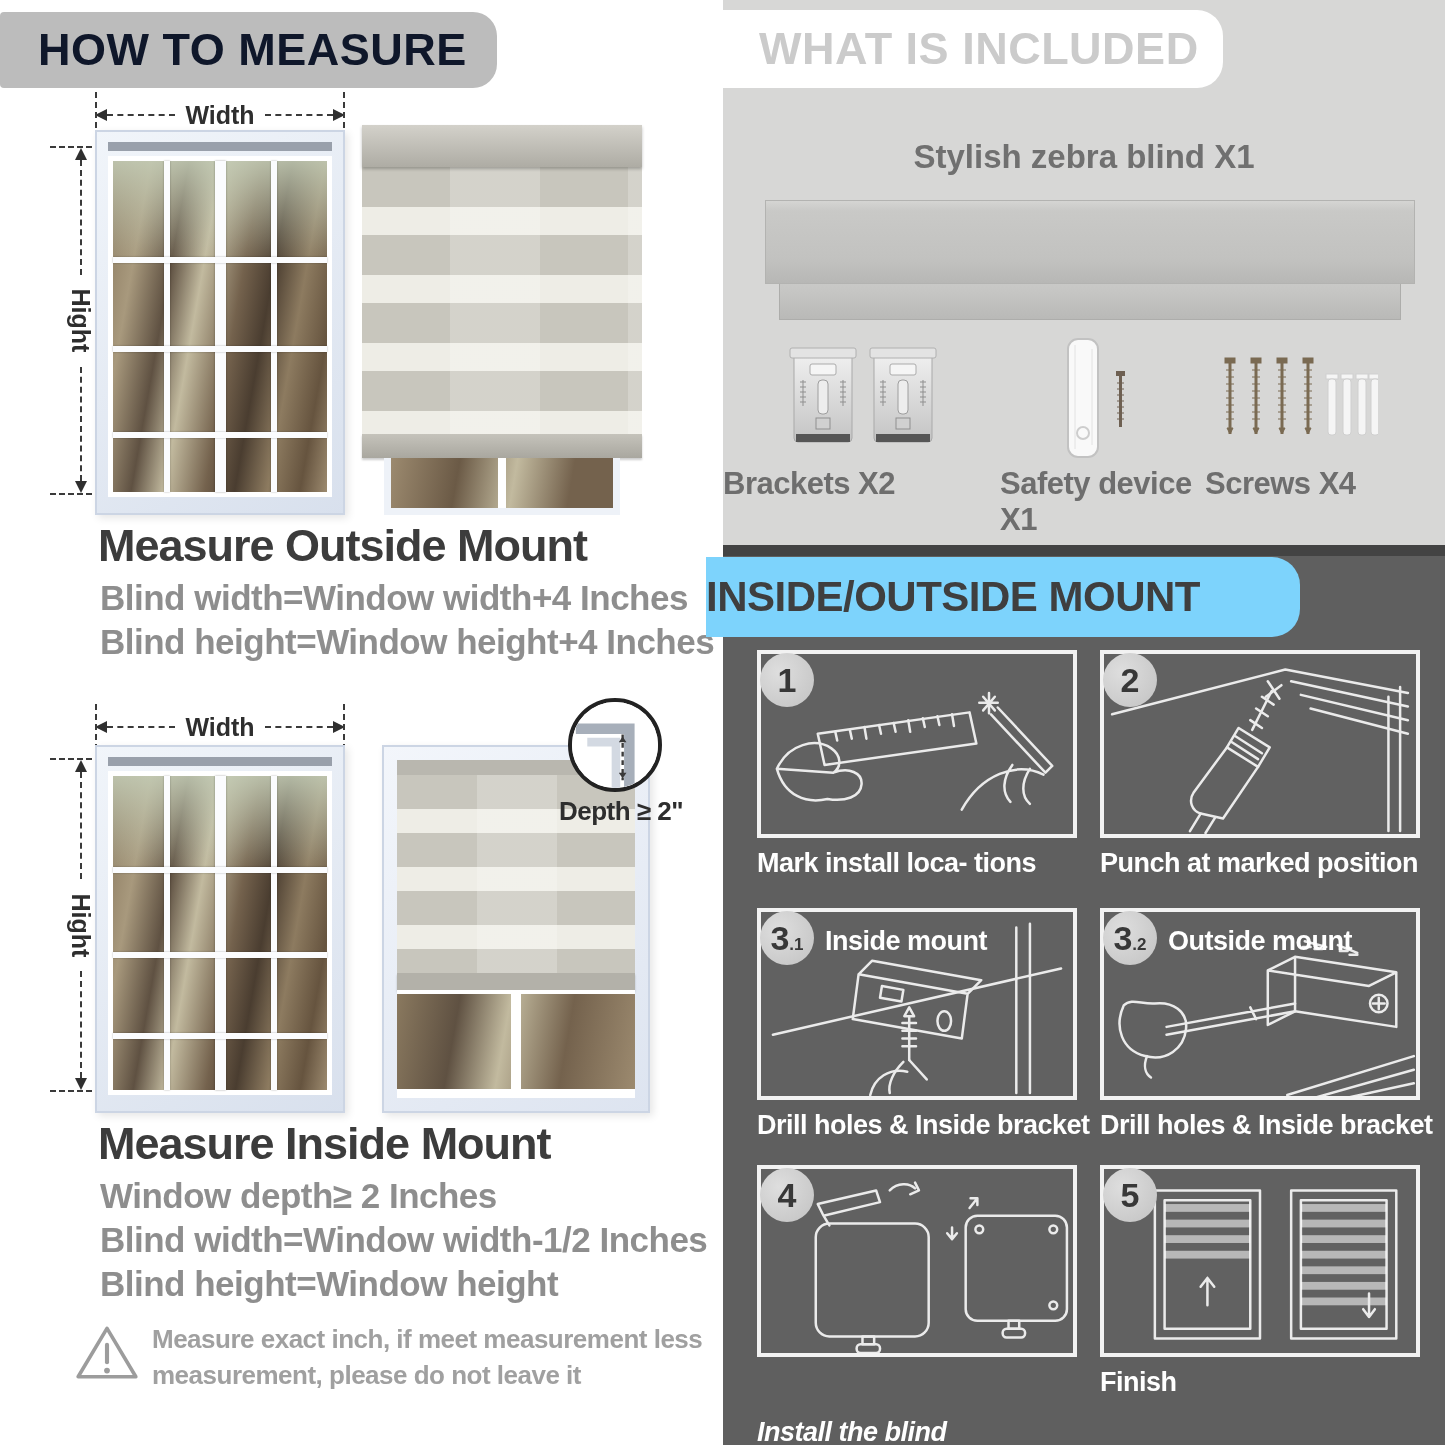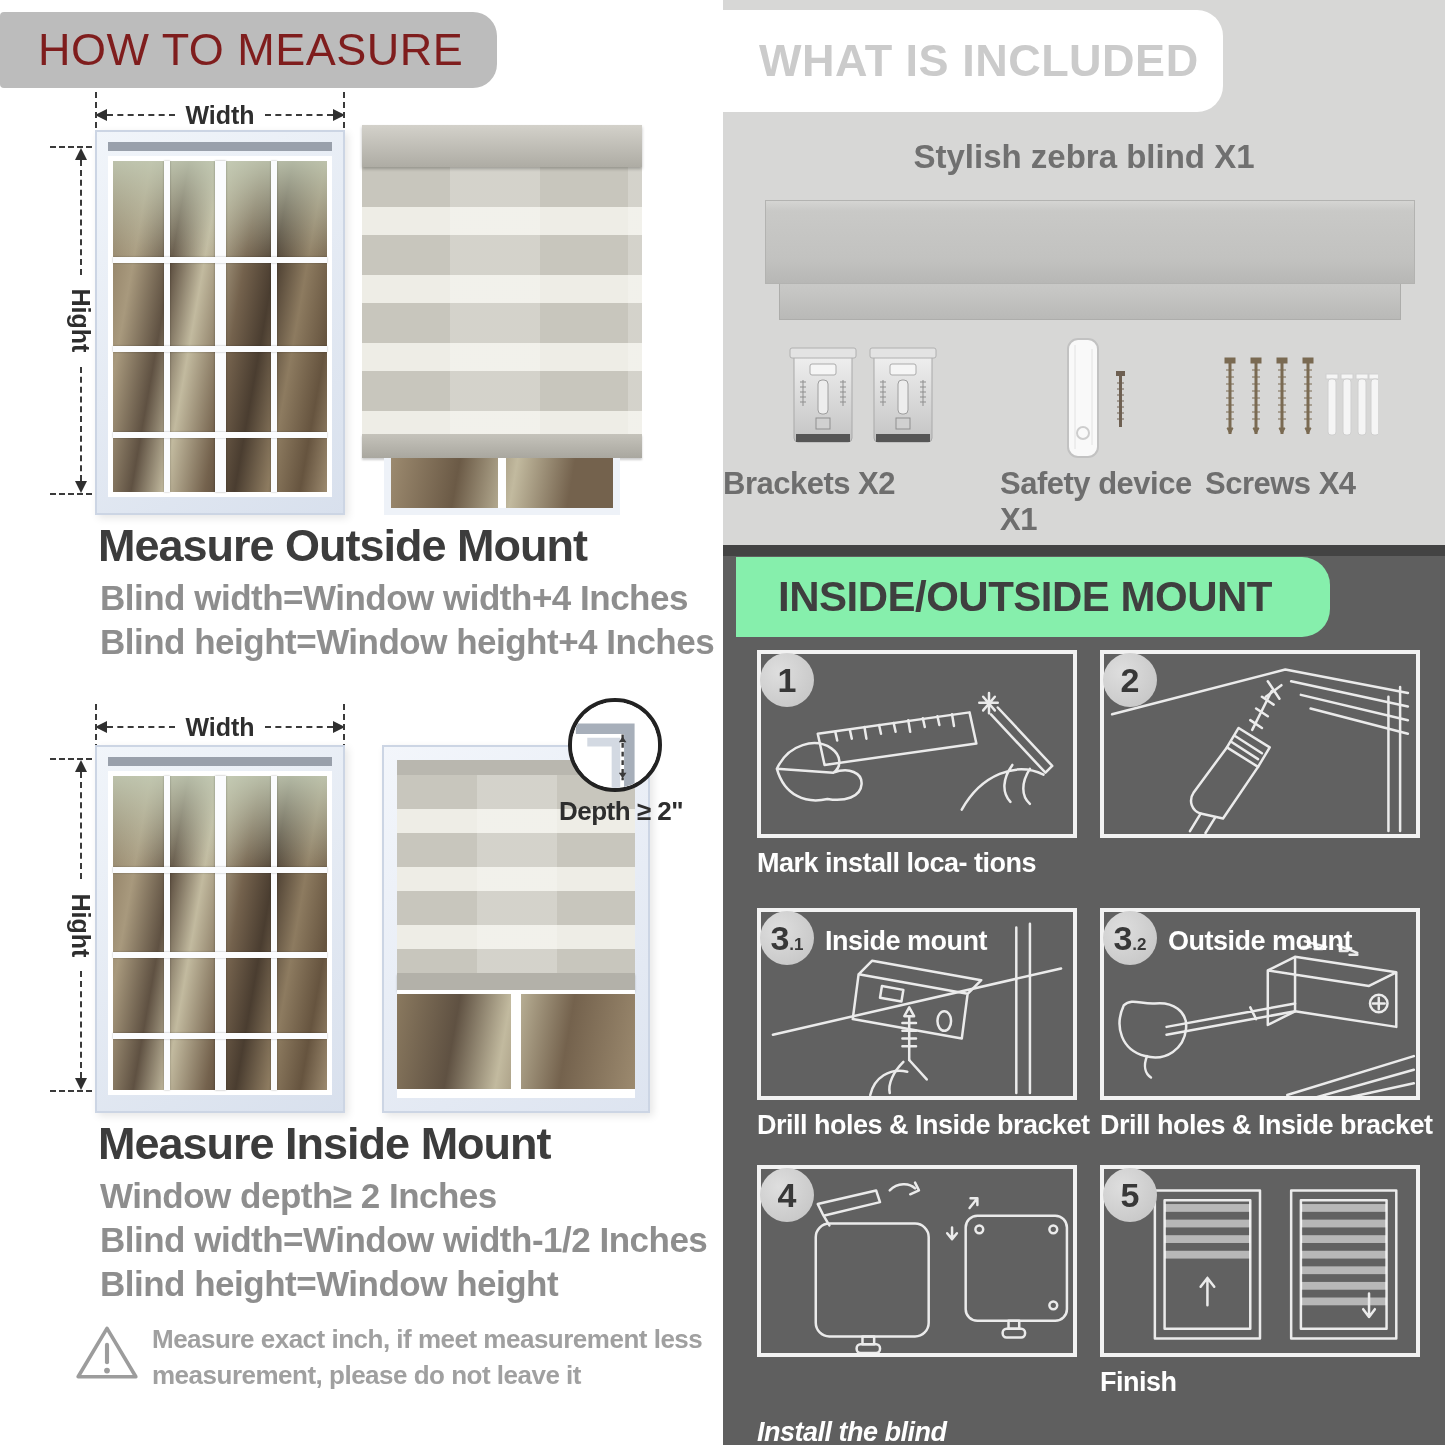--- a/index.html
+++ b/index.html
@@ -2,21 +2,21 @@
 <html><head>
 <meta charset="utf-8">
 <style>
   html,body{margin:0;padding:0;background:#fff;font-family:"Liberation Sans",sans-serif;}
   .canvas{position:relative;width:1445px;height:1445px;background:#ffffff;overflow:hidden;}
   .abs{position:absolute;}
 
   
   .banner{position:absolute;left:0;top:12px;width:497px;height:76px;background:#bcbcbc;
     border-radius:4px 24px 24px 4px;display:flex;align-items:center;padding-left:38px;box-sizing:border-box;}
-  .banner span{color:#7f1d1d;font-size:45px;font-weight:normal;letter-spacing:0.5px;}
+  .banner span{color:#0f172a;font-size:45px;font-weight:bold;letter-spacing:0.5px;}
 
   .sec-heading{position:absolute;left:98px;margin:0;font-size:45px;font-weight:bold;color:#3c3c3c;letter-spacing:-1px;}
   .body-line{position:absolute;left:100px;margin:0;font-size:35px;font-weight:bold;color:#8e8e8e;letter-spacing:-0.5px;white-space:nowrap;}
 
   
   .window{background:linear-gradient(145deg,#f1f5fa,#d8e0ed);box-shadow:inset 0 0 0 2px #ccd5e4,3px 3px 8px rgba(0,0,0,.10);
     padding:12px 13px 18px;box-sizing:border-box;}
   .window .lintel{height:9px;background:#99a0ab;margin-bottom:5px;}
   .glass{position:relative;height:calc(100% - 14px);border:5px solid #fff;box-sizing:border-box;
     background:linear-gradient(180deg,rgba(197,206,184,.85) 0%,rgba(197,206,184,0) 32%),
@@ -72,34 +72,34 @@
   .vlbl{height:92px;display:flex;align-items:center;justify-content:center;}
   .vlbl span{transform:rotate(90deg);font-size:25px;font-weight:bold;color:#2e2e2e;white-space:nowrap;}
   .hb{position:absolute;height:0;border-top:2px dashed #3a3a3a;width:42px;left:-20px;}
   .hb.top{top:-2px;} .hb.bot{bottom:-2px;}
 
   .warn-text{position:absolute;left:152px;top:1322px;font-size:26px;font-weight:bold;color:#a0a0a0;line-height:1.38;letter-spacing:-0.5px;}
   .warn-text span{display:block;}
 
   
   .rt-panel{position:absolute;left:723px;top:0;width:722px;height:545px;background:#d7d7d6;}
-  .rt-header{position:absolute;left:723px;top:10px;width:500px;height:102px;background:#fff;border-radius:0 26px 26px 0;
+  .rt-header{position:absolute;left:723px;top:10px;width:500px;height:78px;background:#fff;border-radius:0 26px 26px 0;
     display:flex;align-items:center;padding-left:36px;box-sizing:border-box;}
   .rt-header span{color:#cbcbcb;font-size:45px;font-weight:bold;letter-spacing:0.5px;}
   .stylish{position:absolute;left:723px;top:138px;width:722px;text-align:center;font-size:33px;font-weight:bold;color:#707070;}
   .cas-a{position:absolute;left:765px;top:200px;width:650px;height:84px;border:1px solid #b3b3b1;box-sizing:border-box;
     background:linear-gradient(180deg,#d5d5d3 0%,#c9c9c7 12%,#c2c2c0 70%,#b7b7b5 100%);}
   .cas-b{position:absolute;left:779px;top:284px;width:622px;height:36px;border:1px solid #adadab;border-top:none;box-sizing:border-box;
     background:linear-gradient(180deg,#c9c9c7,#b9b9b7);}
   .part-label{position:absolute;top:466px;font-size:31px;font-weight:bold;color:#6e6e6e;text-align:left;letter-spacing:-0.5px;}
 
   .rb-panel{position:absolute;left:723px;top:545px;width:722px;height:900px;background:#5f5f5f;}
   .rb-strip{position:absolute;left:723px;top:545px;width:722px;height:11px;background:#434343;}
-  .rb-header{position:absolute;left:736px;top:557px;width:594px;height:80px;background:#86efac;border-radius:0 28px 28px 0;
-    display:flex;align-items:center;padding-left:42px;box-sizing:border-box;z-index:2;}
+  .rb-header{position:absolute;left:706px;top:557px;width:594px;height:80px;background:#7dd3fc;border-radius:0 28px 28px 0;
+    display:flex;align-items:center;box-sizing:border-box;z-index:2;}
   .rb-header span{color:#3f3f3f;font-size:42px;font-weight:bold;letter-spacing:-0.5px;}
 
   .panel{position:absolute;width:320px;border:4px solid #f2f2f2;box-sizing:border-box;background:#616161;}
   .badge{position:absolute;top:-1px;left:-1px;width:54px;height:54px;border-radius:50%;
     background:radial-gradient(circle at 35% 35%,#dedede,#c2c2c2);display:flex;align-items:center;justify-content:center;
     color:#383838;font-weight:bold;font-size:34px;z-index:3;}
   .badge .sub{font-size:17px;margin-top:14px;}
   .step-title{position:absolute;top:14px;left:64px;color:#fff;font-weight:bold;font-size:27px;z-index:3;letter-spacing:-0.5px;}
   .step-caption{position:absolute;color:#fff;font-weight:bold;font-size:27px;letter-spacing:-0.5px;white-space:nowrap;}
   .art{position:absolute;inset:0;width:100%;height:100%;}
@@ -352,20 +352,21 @@
       <path d="M168 28 l12 18 M182 32 l-16 12"></path>
       <path d="M172 38 L152 78 M162 44 l12 8 M156 56 l12 8 M150 68 l12 8"></path>
       <path d="M138 76 L170 96 L158 116 L126 96 Z M134 84 l28 18 M130 90 l28 18"></path>
       <path d="M126 96 L92 142 C86 151 90 161 99 164 L122 169 L158 116"></path>
       <path d="M114 168 L104 184 M99 164 L88 182"></path>
     </svg>
     <div class="badge">
         <span>2</span>
       </div>
   </div>
+  <div class="step-caption" style="left:1100px;top:848px;">Punch at  marked position</div>
 
   <div class="panel" style="left:757px;top:908px;height:192px;">
     <svg class="art" viewBox="0 0 320 189" fill="none" stroke="#ebebeb" stroke-width="2.5" stroke-linecap="round" stroke-linejoin="round">
       <path d="M12 126 L308 58"></path>
       <path d="M262 16 V186 M276 12 V186"></path>
       <path d="M100 64 L212 84 L206 130 L94 110 Z M100 64 L114 50 L226 70 L212 84"></path>
       <path d="M124 76 l22 4 l-2 12 l-22 -4 Z"></path>
       <ellipse cx="188" cy="112" rx="7" ry="10"></ellipse>
       <path d="M152 98 l-5 9 h10 Z M152 107 V152 M145 114 h14 M145 122 h14 M145 130 h14 M145 138 h14"></path>
       <path d="M152 152 L170 172 M146 154 C136 164 130 176 132 186"></path>

